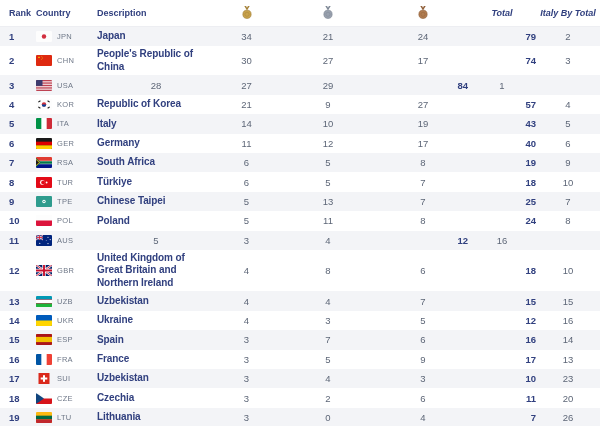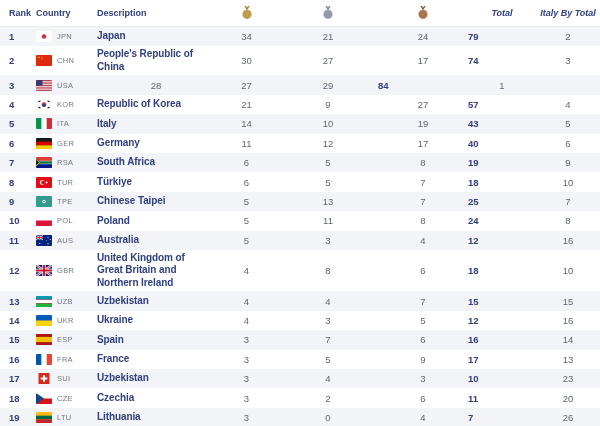--- a/index.html
+++ b/index.html
@@ -21,21 +21,21 @@
   #rows .row:nth-child(odd){background:#f3f4f7;}
   #rows .row:nth-child(even){background:#ffffff;}
   .cell{font-size:9.5px;color:#5d6677;}
   .c-rank{padding-left:9px;font-weight:bold;color:#31407f;}
   .c-country{display:flex;align-items:center;gap:5px;}
   .flag{width:16px;height:11px;flex:0 0 16px;border-radius:1px;overflow:hidden;display:inline-block;line-height:0;}
   .flag svg{display:block;}
   .code{font-size:7.5px;color:#6f7888;letter-spacing:.3px;}
   .c-desc{font-weight:bold;color:#31407f;font-size:10px;line-height:12.5px;letter-spacing:-0.1px;padding-right:4px;}
   .c-num{text-align:center;}
-  .c-total{text-align:left;font-weight:bold;color:#31407f;}
+  .c-total{text-align:right;font-weight:bold;color:#31407f;}
   .hdr{font-weight:bold;color:#31407f;font-size:9px;}
   .hdr-center{text-align:center;font-style:italic;}
   .medal{display:inline-block;line-height:0;}
 </style>
 </head>
 <body>
 
 <div class="table">
   <div class="row header-row">
     <div class="cell hdr c-rank">Rank</div>
@@ -297,21 +297,20 @@
                 <circle cx="12" cy="2.2" r=".55"></circle>
                 <circle cx="14.2" cy="4.6" r=".55"></circle>
                 <circle cx="12" cy="8.6" r=".55"></circle>
                 <circle cx="10.2" cy="5.6" r=".45"></circle>
                 <circle cx="3.8" cy="8.3" r=".6"></circle>
               </g>
             </svg>
           </span>
       <span class="code">AUS</span>
     </div>
-    <div class="cell c-desc">Australia</div>
     <div class="cell c-num">5</div>
     <div class="cell c-num">3</div>
     <div class="cell c-num">4</div>
     <div class="cell c-total">12</div>
     <div class="cell c-num">16</div>
   </div>
 
   <div class="row">
     <div class="cell c-rank">12</div>
     <div class="cell c-country">

